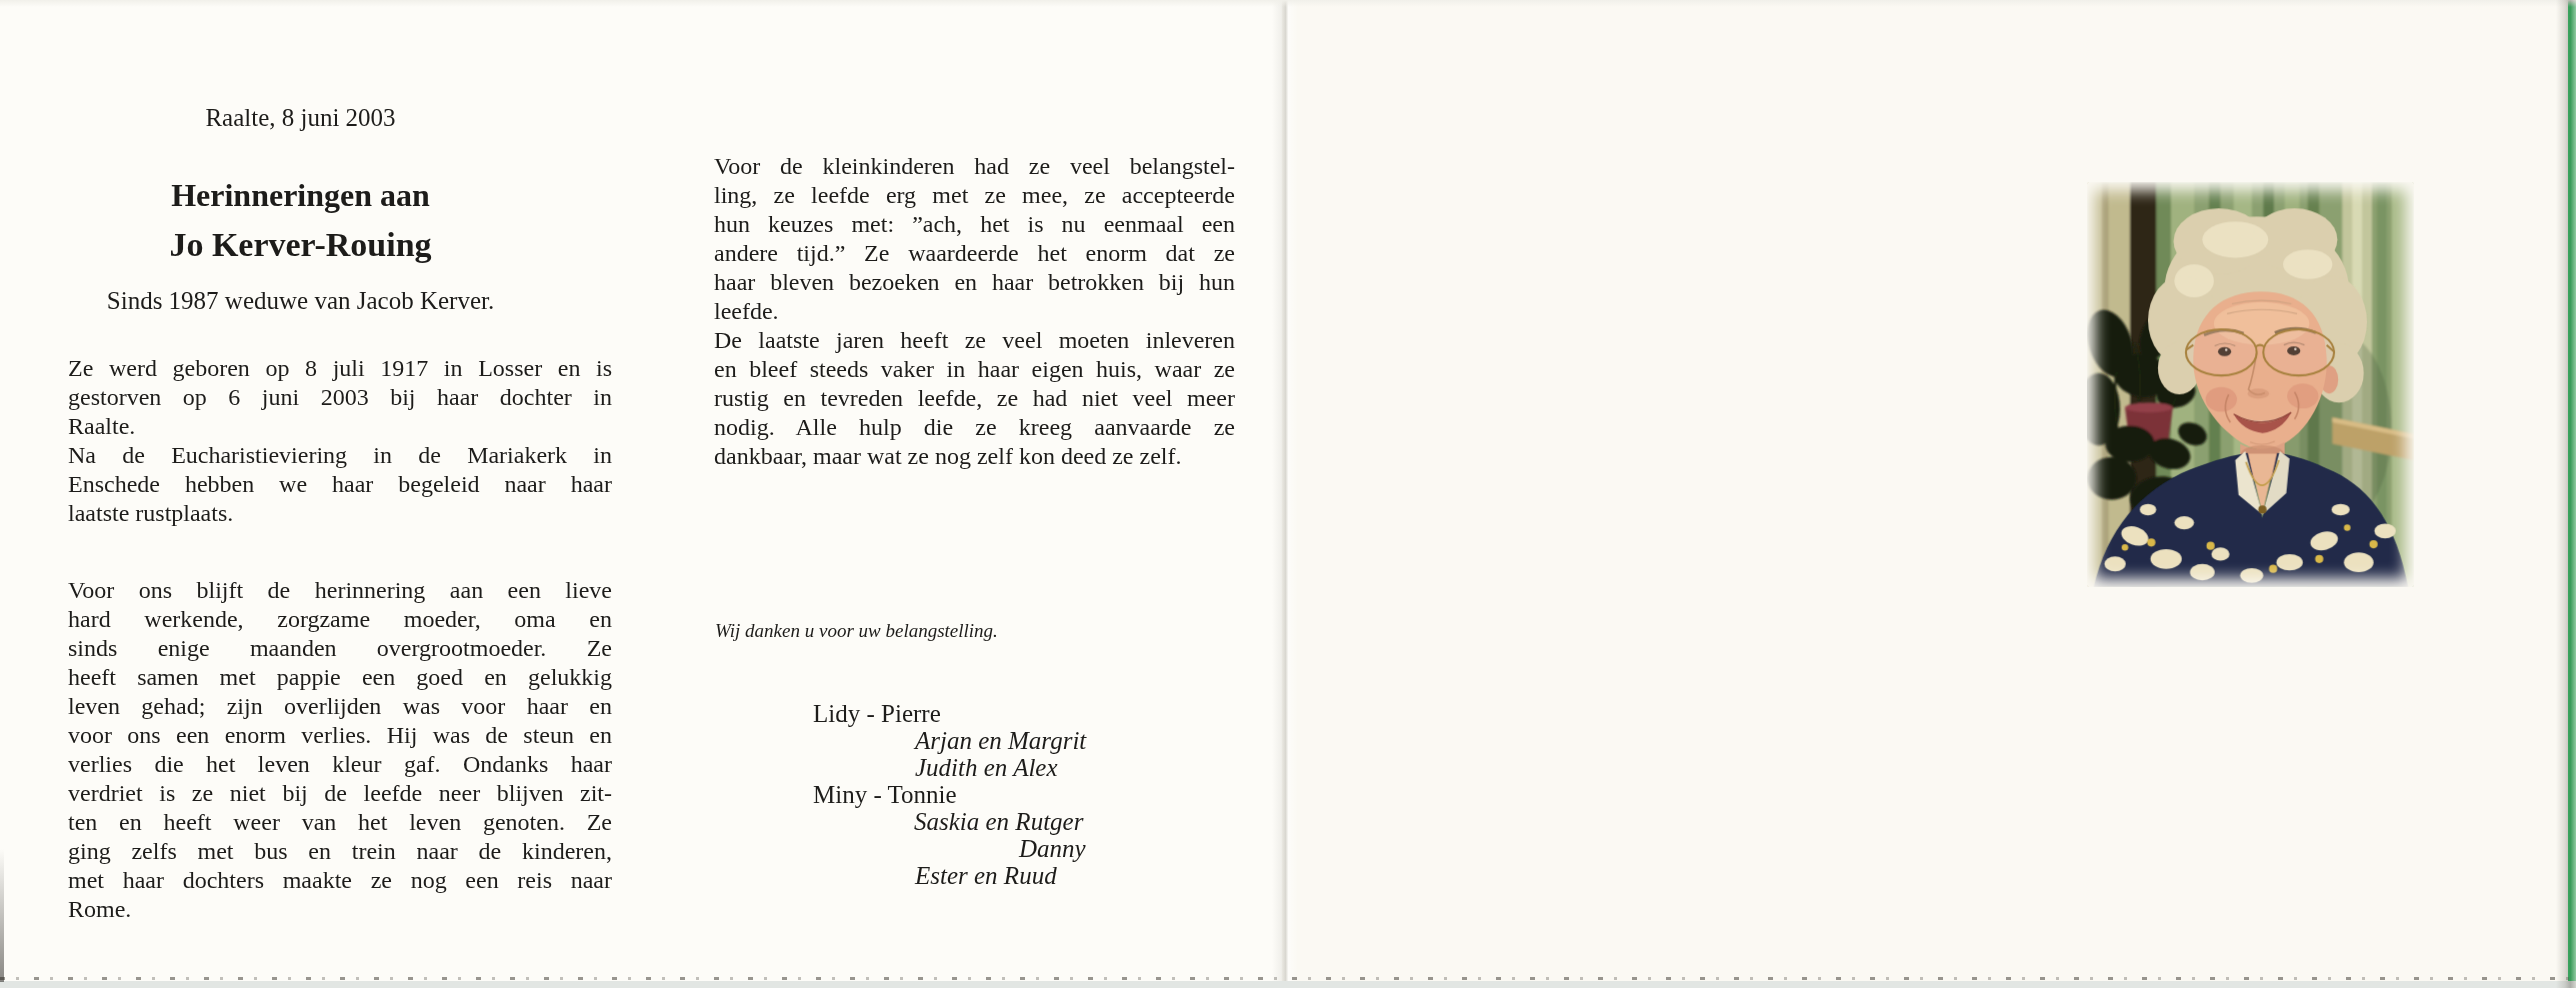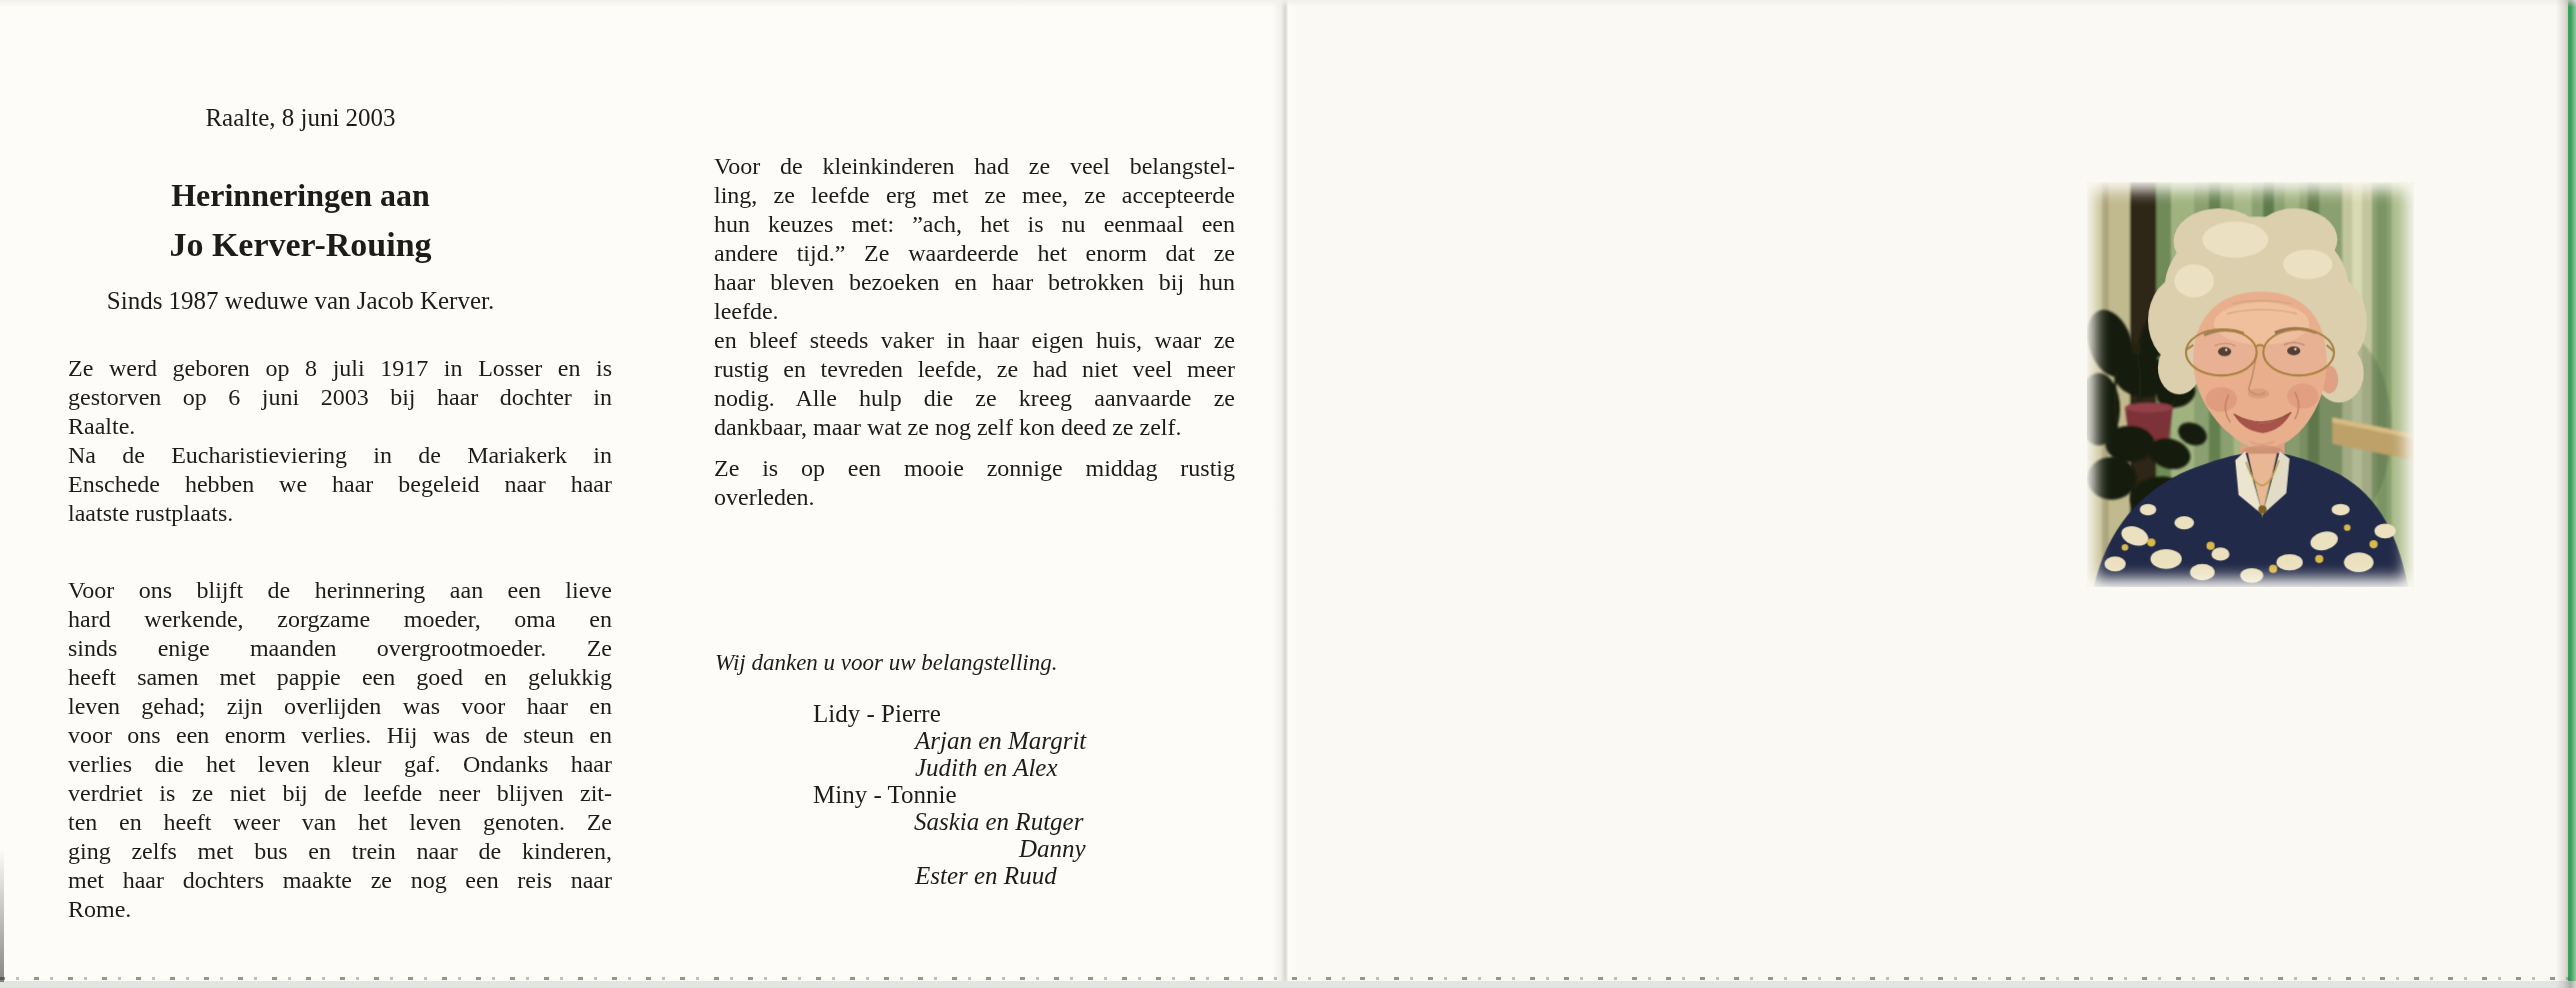--- a/index.html
+++ b/index.html
@@ -39,21 +39,21 @@
   .deceased{margin-top:11.5px;font-size:34px;line-height:43px;font-weight:bold;}
   .widow{margin-top:21.4px;font-size:25px;line-height:28px;}
 
   
   .col{position:absolute;font-size:24px;line-height:29px;}
   .col-a{left:68px;top:354px;width:544px;}
   .col-b{left:714px;top:152px;width:521px;}
   .blk{margin:0;}
   .tl{white-space:normal;}
   .j{text-align:justify;text-align-last:justify;}
-  .thanks{position:absolute;left:715px;top:648px;font-size:23px;line-height:30px;font-style:italic;}
+  .thanks{position:absolute;left:715px;top:616px;font-size:19px;line-height:30px;font-style:italic;}
   .names{position:absolute;left:813px;top:700px;width:445px;}
   .nm{font-size:25px;line-height:27px;}
   .nm.it{font-style:italic;}
   .photo{position:absolute;left:2087px;top:182px;width:327px;height:405px;z-index:3;
     border-radius:2.5px;overflow:hidden;
     box-shadow:inset 0 0 13px 7.4px #fbf9f3, inset 0 0 4.1px 1.6px rgba(251,249,243,.8);}
   .photo svg{display:block;}
   .photo-vignette{position:absolute;left:2087px;top:182px;width:327px;height:405px;z-index:4;
     pointer-events:none;border-radius:2.5px;
     box-shadow:inset 0 0 15px 8.2px #fbf9f3;}
@@ -99,28 +99,25 @@
     <div class="col col-b">
         <div class="blk" style="margin-top: 0px;">
           <div class="tl j">Voor de kleinkinderen had ze veel belangstel-</div>
           <div class="tl j">ling, ze leefde erg met ze mee, ze accepteerde</div>
           <div class="tl j">hun keuzes met: ”ach, het is nu eenmaal een</div>
           <div class="tl j">andere tijd.” Ze waardeerde het enorm dat ze</div>
           <div class="tl j">haar bleven bezoeken en haar betrokken bij hun</div>
           <div class="tl">leefde.</div>
         </div>
         <div class="blk" style="margin-top: 0px;">
+          <div class="tl j">De laatste jaren heeft ze veel moeten inleveren</div>
           <div class="tl j">en bleef steeds vaker in haar eigen huis, waar ze</div>
           <div class="tl j">rustig en tevreden leefde, ze had niet veel meer</div>
           <div class="tl j">nodig. Alle hulp die ze kreeg aanvaarde ze</div>
           <div class="tl">dankbaar, maar wat ze nog zelf kon deed ze zelf.</div>
-        </div>
-        <div class="blk" style="margin-top: 12.4px;">
-          <div class="tl j">Ze is op een mooie zonnige middag rustig</div>
-          <div class="tl">overleden.</div>
         </div>
       </div>
     <div class="thanks">Wij danken u voor uw belangstelling.</div>
     <div class="names">
         <div class="nm" style="padding-left: 0px;">Lidy - Pierre</div>
         <div class="nm it" style="padding-left: 102px;">Arjan en Margrit</div>
         <div class="nm it" style="padding-left: 102px;">Judith en Alex</div>
         <div class="nm" style="padding-left: 0px;">Miny - Tonnie</div>
         <div class="nm it" style="padding-left: 101px;">Saskia en Rutger</div>
         <div class="nm it" style="padding-left: 206px;">Danny</div>

